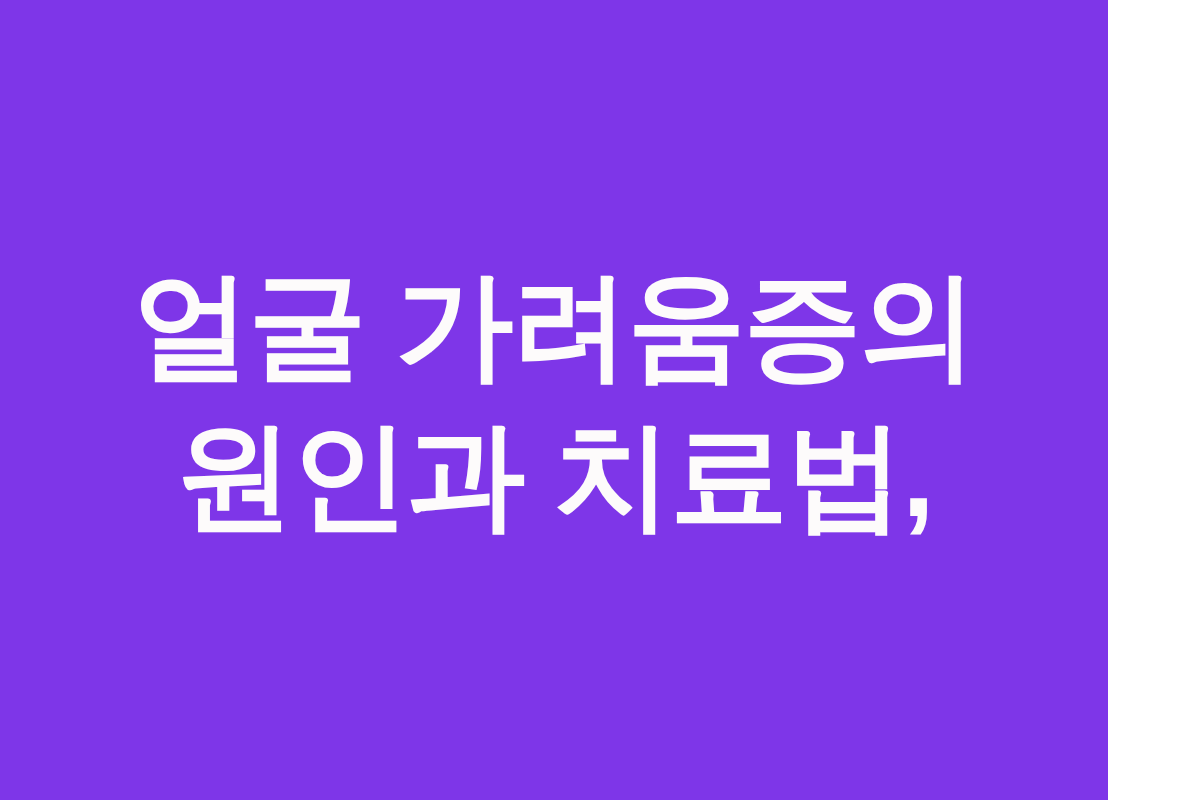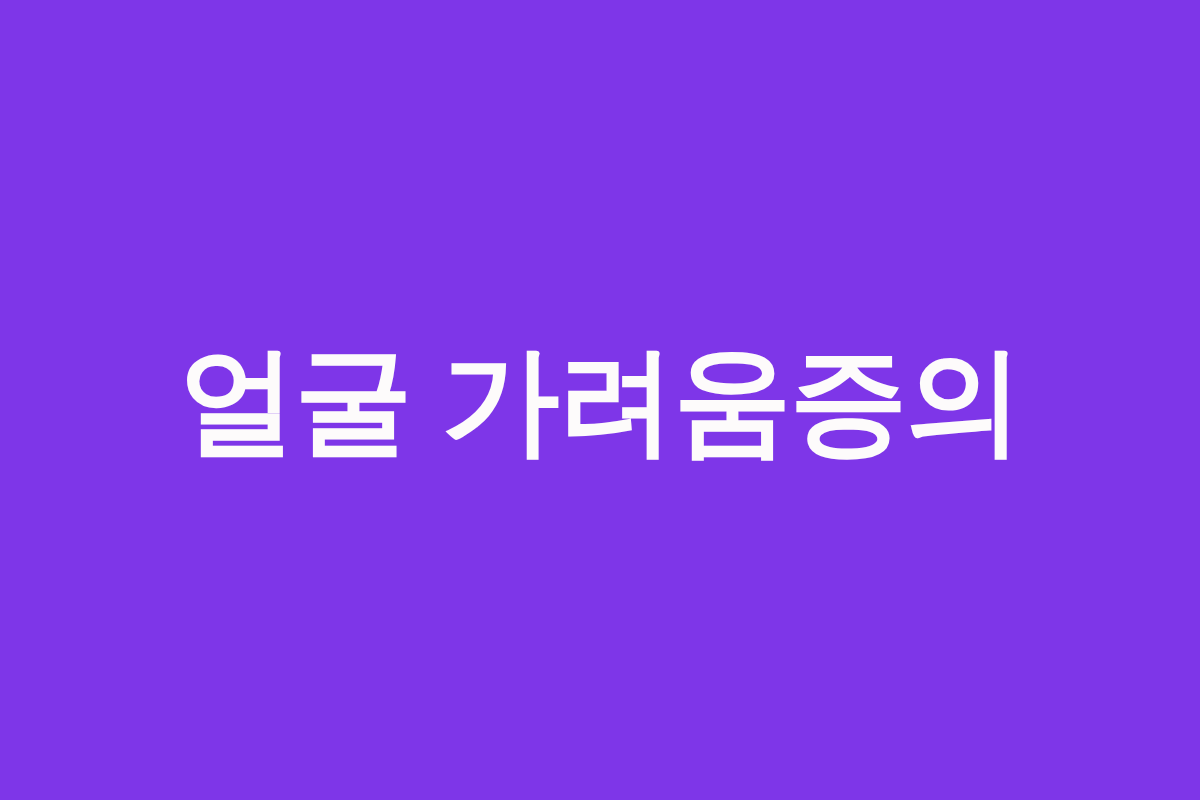--- a/index.html
+++ b/index.html
@@ -11,21 +11,21 @@
   body {
     width: 1200px;
     height: 800px;
     overflow: hidden;
     font-family: "Liberation Sans", "DejaVu Sans", sans-serif;
   }
 
   .banner {
     position: relative;
     box-sizing: border-box;
-    width: 1200px;
+    width: 1108px;
     height: 800px;
     background-color: #7e36e8;
     display: flex;
     flex-direction: column;
     align-items: flex-start;
     justify-content: center;
   }
 
   .title-block {
     display: flex;
@@ -55,14 +55,15 @@
   .title-line.line-1 { font-size: 118px; }
   .title-line.line-2 { font-size: 118px; }
   .title-line.line-3 { font-size: 118px; }
 </style>
 </head>
 <body>
 
 <div class="banner" style="background-color: rgb(126, 54, 232);">
   <div class="title-block">
     <span class="title-line line-1" style="color: rgb(253, 251, 251);">얼굴 가려움증의</span>
+    <span class="title-line line-2" style="color: rgb(253, 251, 251);">원인과 치료법,</span>
   </div>
 </div>
 
 </body></html>

